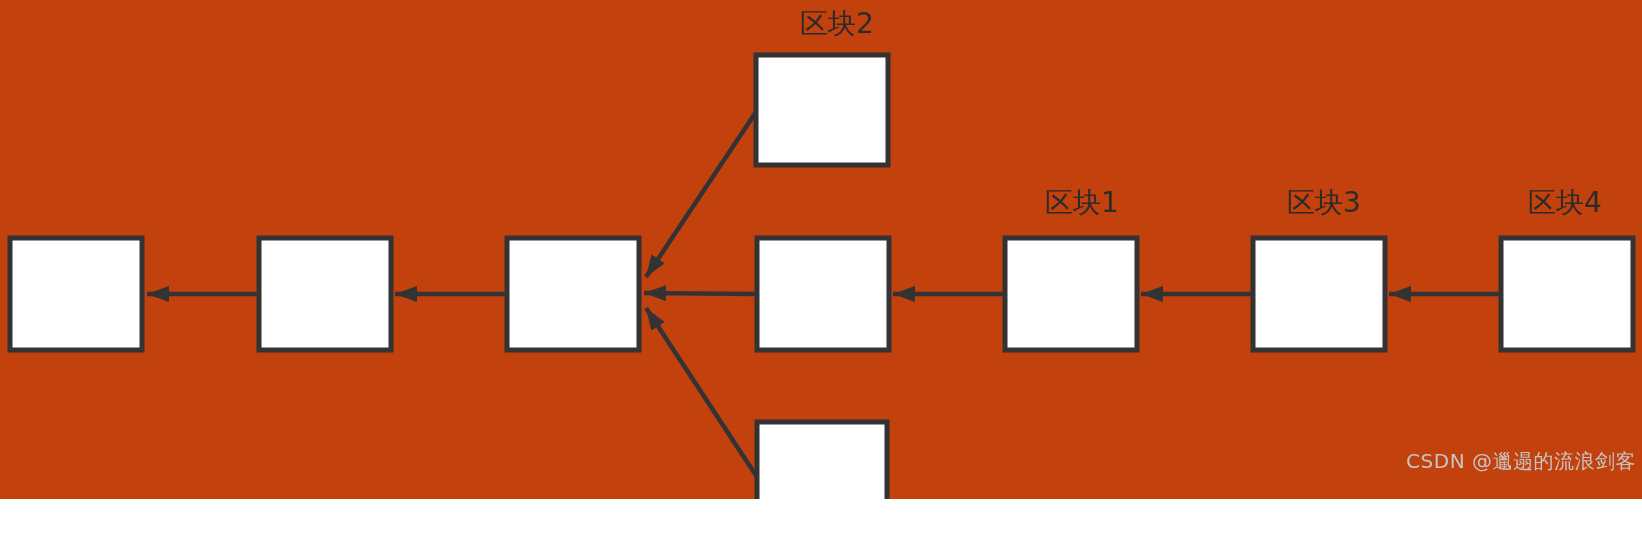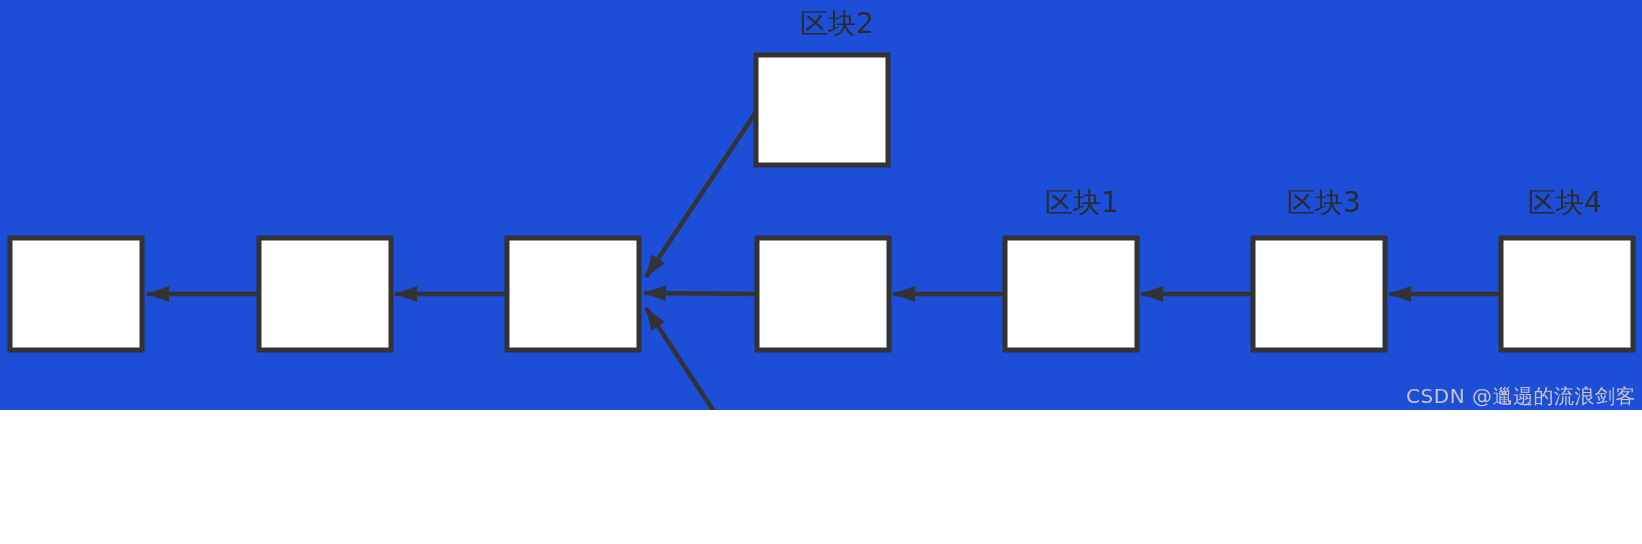--- a/index.html
+++ b/index.html
@@ -4,39 +4,39 @@
 <style>
   html, body {
     margin: 0;
     padding: 0;
     background: #ffffff;
     font-family: "DejaVu Sans", "Liberation Sans", sans-serif;
   }
   .stage {
     position: relative;
     width: 1642px;
-    height: 410px;
-    background: #1d4ed8;
+    height: 499px;
+    background: #c2410c;
     overflow: hidden;
   }
   .stage svg {
     position: absolute;
     left: 0;
     top: 0;
     display: block;
   }
   .block-label {
     font-family: "DejaVu Sans", "Liberation Sans", sans-serif;
     font-size: 28px;
     font-weight: 400;
   }
   .watermark {
     position: absolute;
     right: 6px;
-    bottom: 0;
+    bottom: 24px;
     font-size: 20px;
     letter-spacing: 0.5px;
     color: #c5c5c5;
     user-select: none;
     white-space: nowrap;
   }
 </style>
 </head>
 <body>
 

